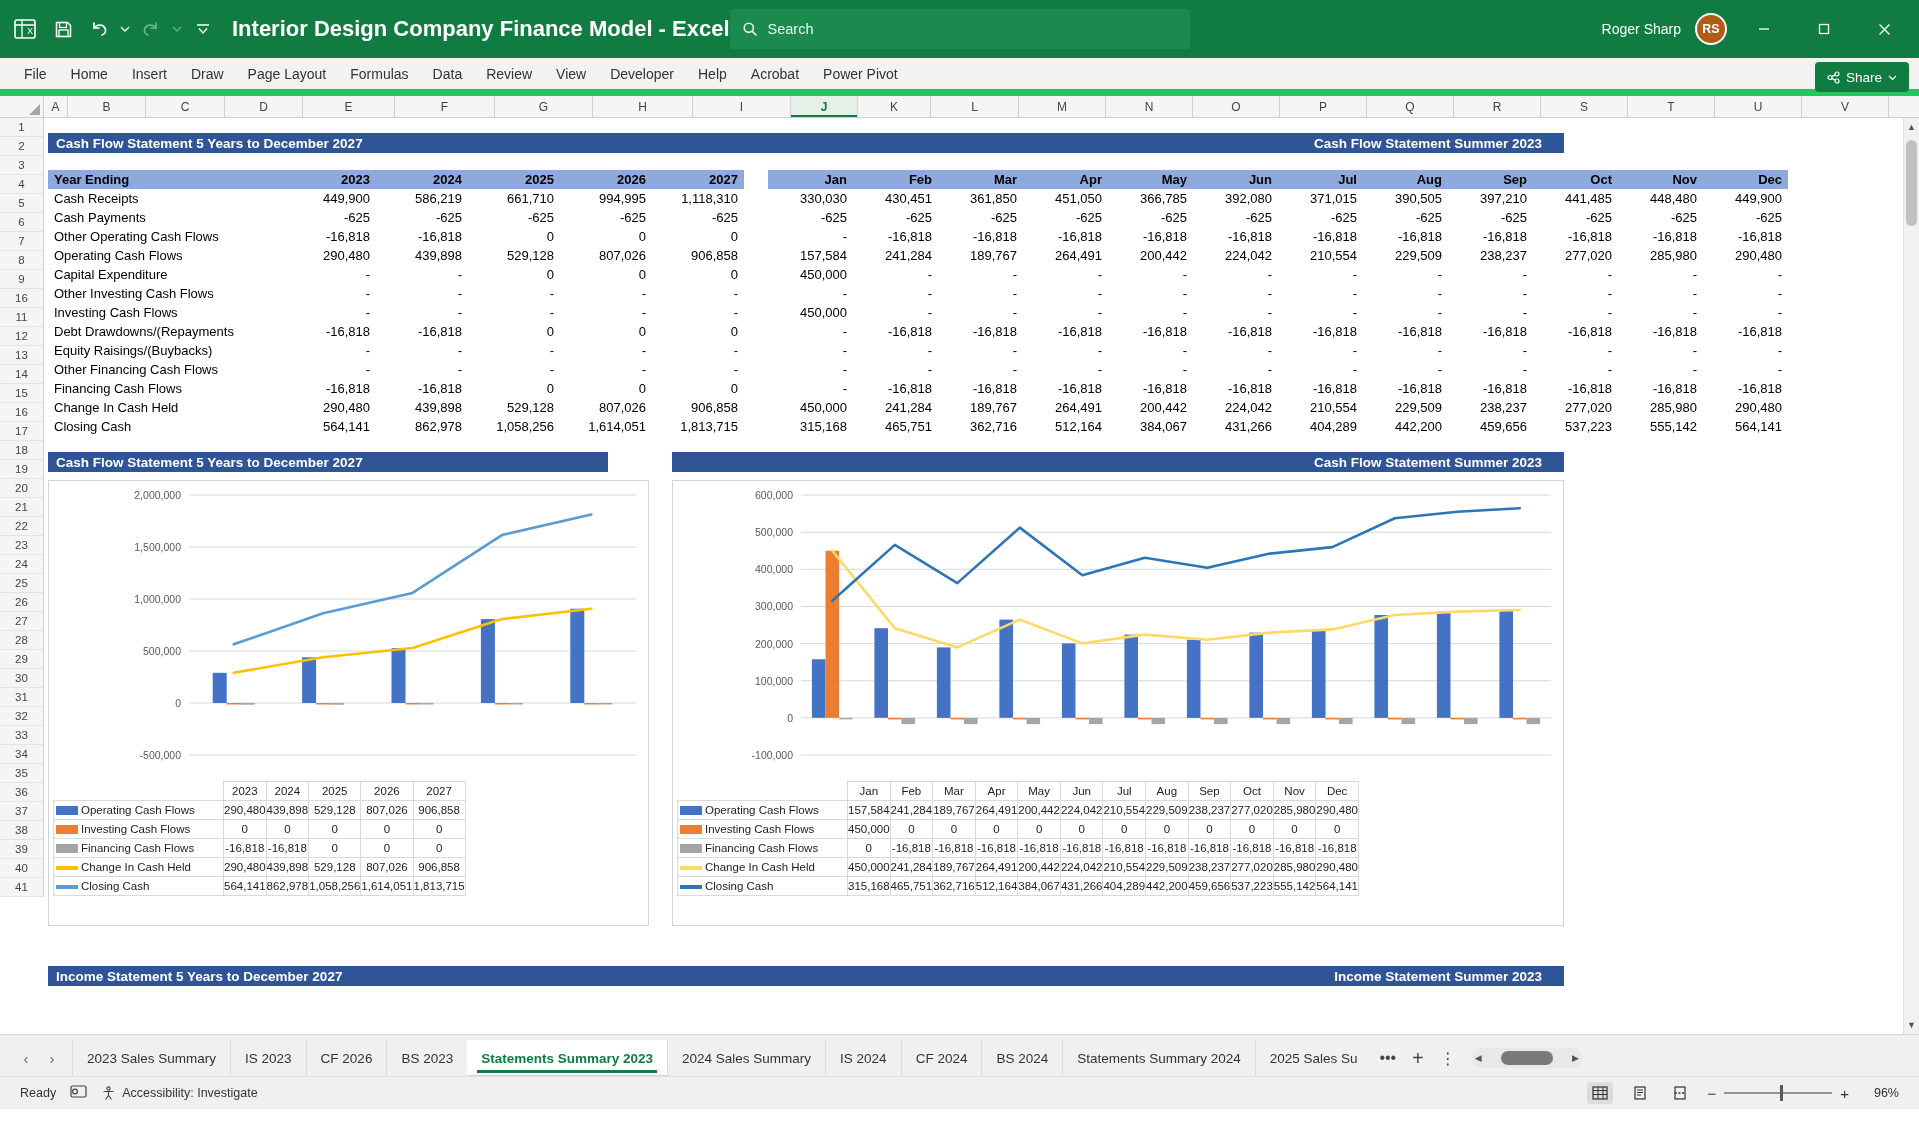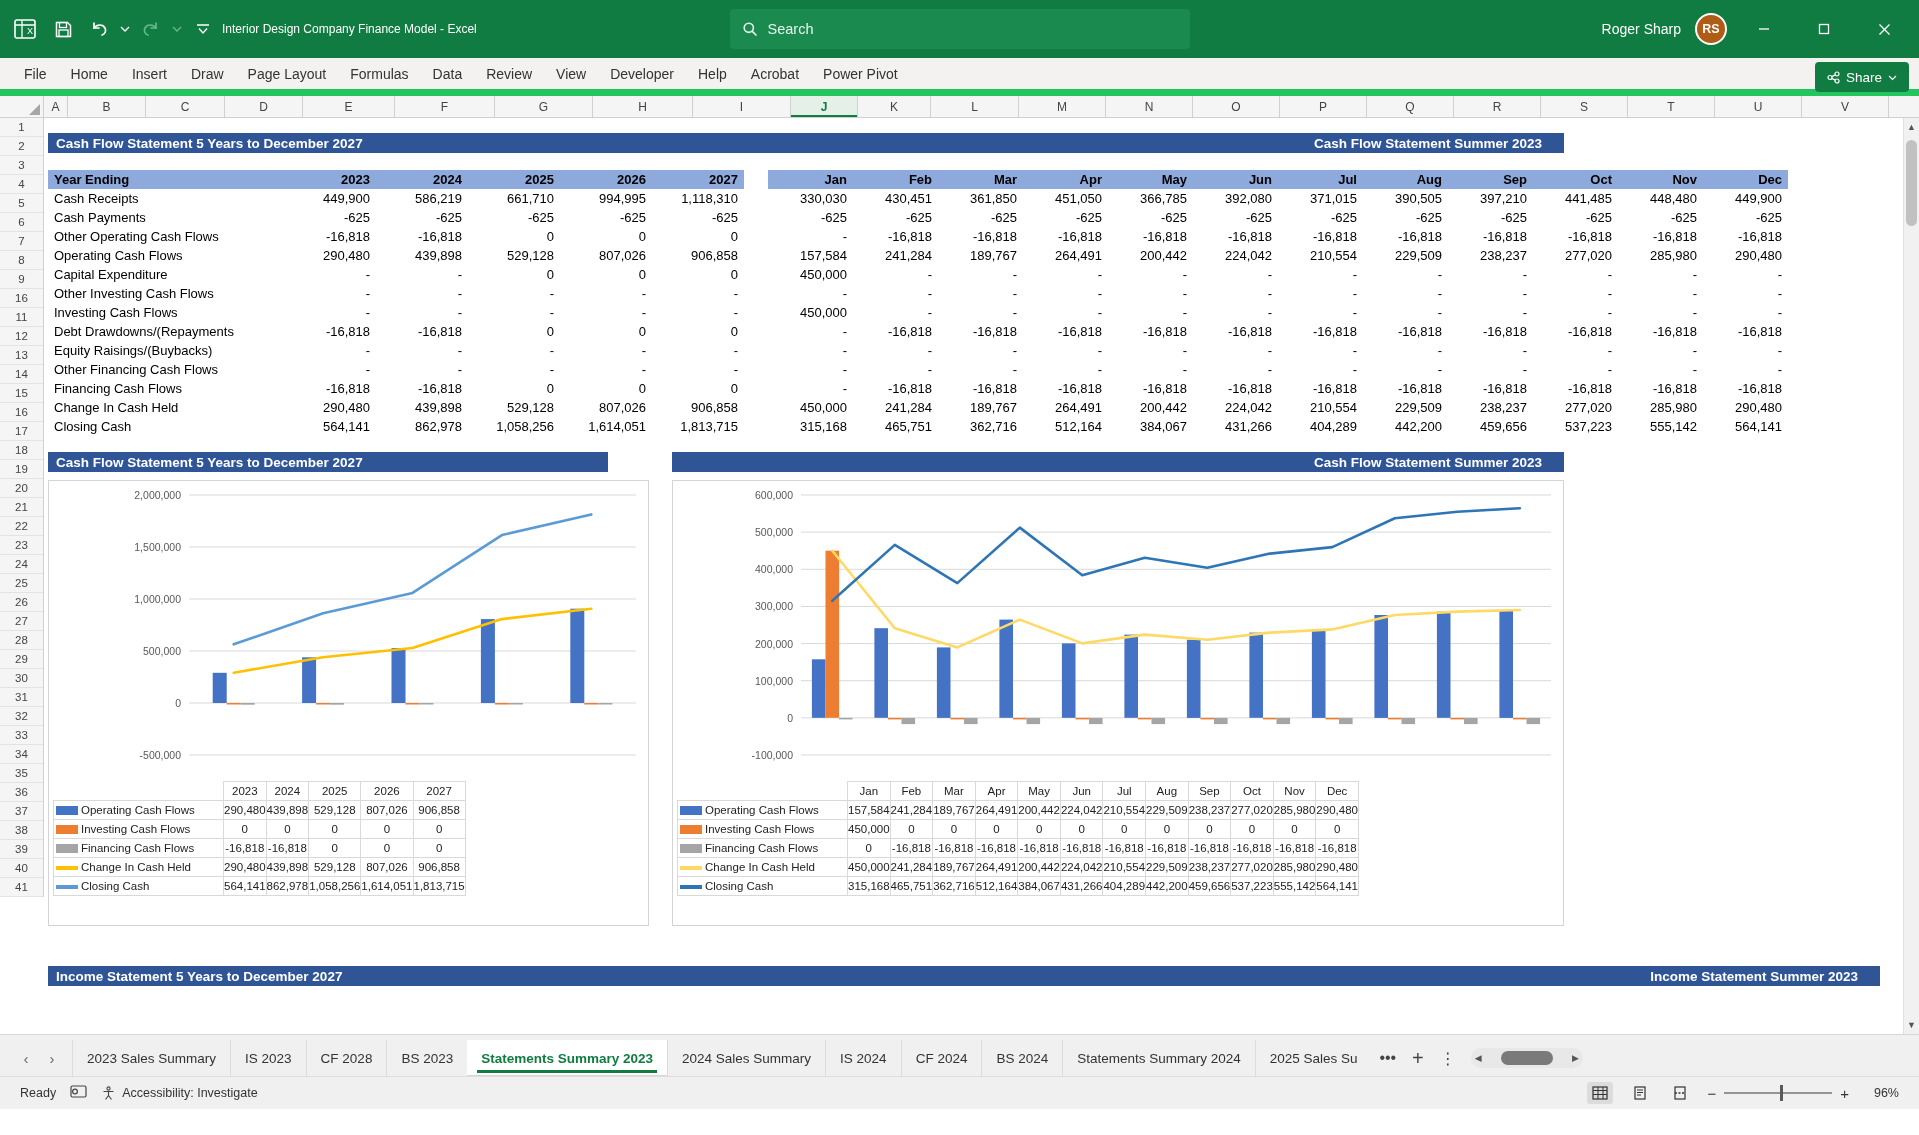--- a/index.html
+++ b/index.html
@@ -13,21 +13,21 @@
 
   
   .titlebar{
     height:58px; background:#107C41; display:flex; align-items:center;
     padding:0 8px; color:#fff; position:relative;
   }
   .tb-icon{ width:34px;height:34px;display:flex;align-items:center;justify-content:center;
             border-radius:3px;cursor:pointer; }
   .tb-icon svg{ display:block; }
   .qat{ display:flex; align-items:center; gap:2px; margin-left:4px;}
-  .doc-title{ margin-left:8px; font-size:12px; white-space:nowrap; }
+  .doc-title{ margin-left:18px; font-size:22px; white-space:nowrap;font-weight:bold; }
   .searchbox{
     position:absolute; left:50%; transform:translateX(-50%);
     width:460px; height:40px; background:#1a8a4f; border-radius:4px;
     display:flex; align-items:center; padding:0 12px; gap:10px;
     color:#eaf6ef; font-size:14.5px;
   }
   .user-area{ margin-left:auto; display:flex; align-items:center; gap:14px; padding-right:4px;}
   .user-name{ font-size:14px; }
   .avatar{
     width:32px;height:32px;border-radius:50%;background:#b05c17;color:#fff;
@@ -889,42 +889,42 @@
                 <td>459,656</td>
                 <td>537,223</td>
                 <td>555,142</td>
                 <td>564,141</td>
               </tr>
             </tbody>
           </table>
       </div>
     </div>
 
-    <div class="banner" style="left:4px; top:848px; width:1832px; height:20px;">
+    <div class="banner" style="left:4px; top:848px; width:1516px; height:20px;">
       <span>Income Statement 5 Years to December 2027</span>
       <span class="right">Income Statement Summer 2023</span>
     </div>
   </div>
 
   <div class="vscroll">
     <div class="sc-arrow" style="top:0">▲</div>
     <div class="vthumb"></div>
     <div class="sc-arrow" style="bottom:0">▼</div>
   </div>
 </div>
 
 <div class="tabbar">
   <div class="navarrows">
     <div class="navarrow">‹</div>
     <div class="navarrow">›</div>
   </div>
   <div id="sheettabs" style="display:flex;align-items:flex-end">
       <div class="stab">2023 Sales Summary</div>
       <div class="stab">IS 2023</div>
-      <div class="stab">CF 2028</div>
+      <div class="stab">CF 2026</div>
       <div class="stab">BS 2023</div>
       <div class="stab active">Statements Summary 2023</div>
       <div class="stab">2024 Sales Summary</div>
       <div class="stab">IS 2024</div>
       <div class="stab">CF 2024</div>
       <div class="stab">BS 2024</div>
       <div class="stab">Statements Summary 2024</div>
       <div class="stab truncated">2025 Sales Su</div>
     </div>
   <div class="tabtools">

